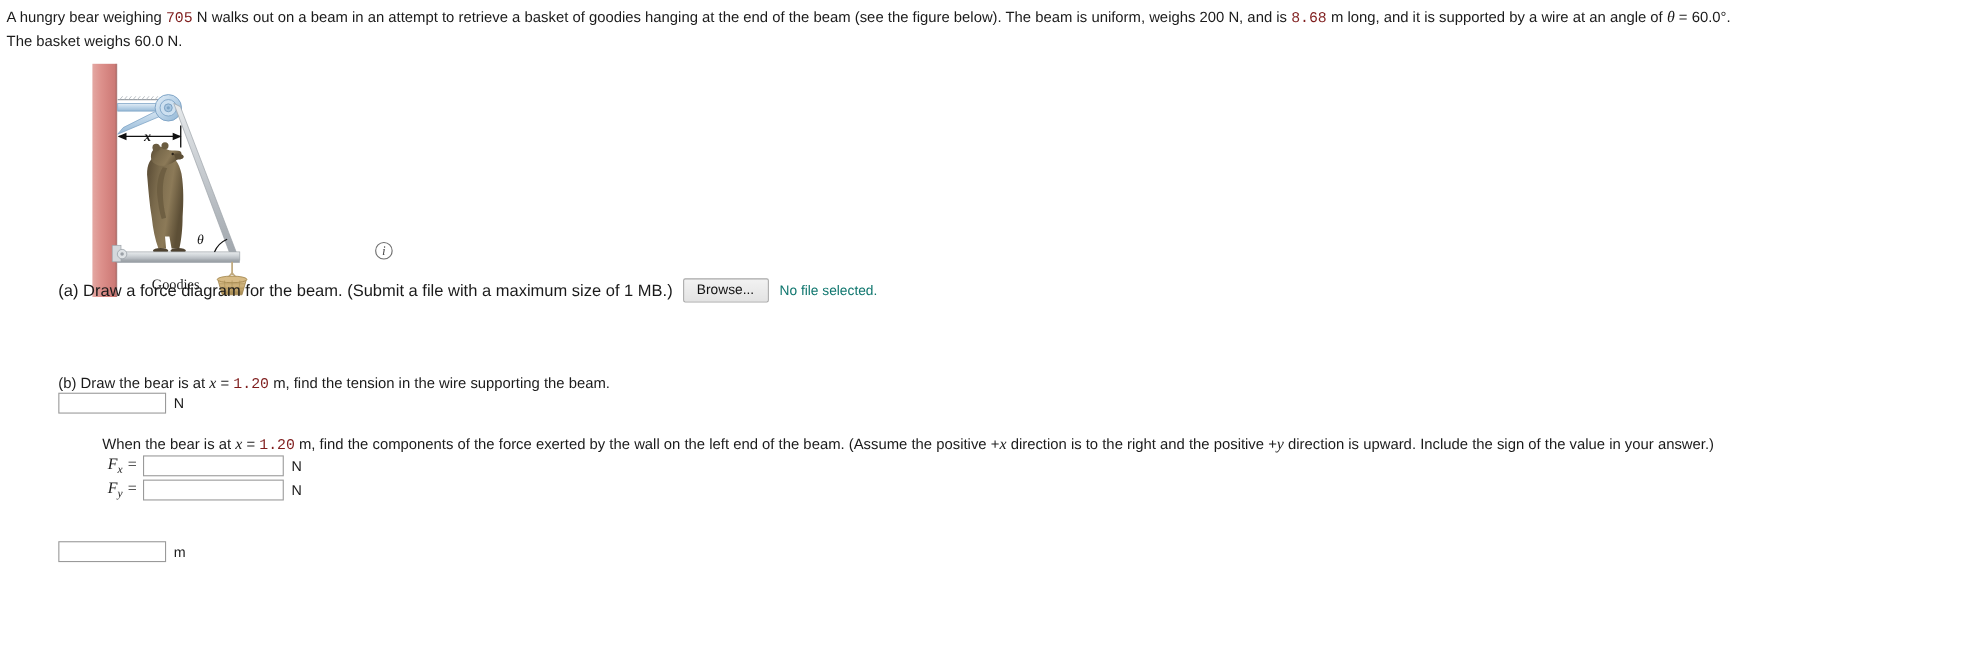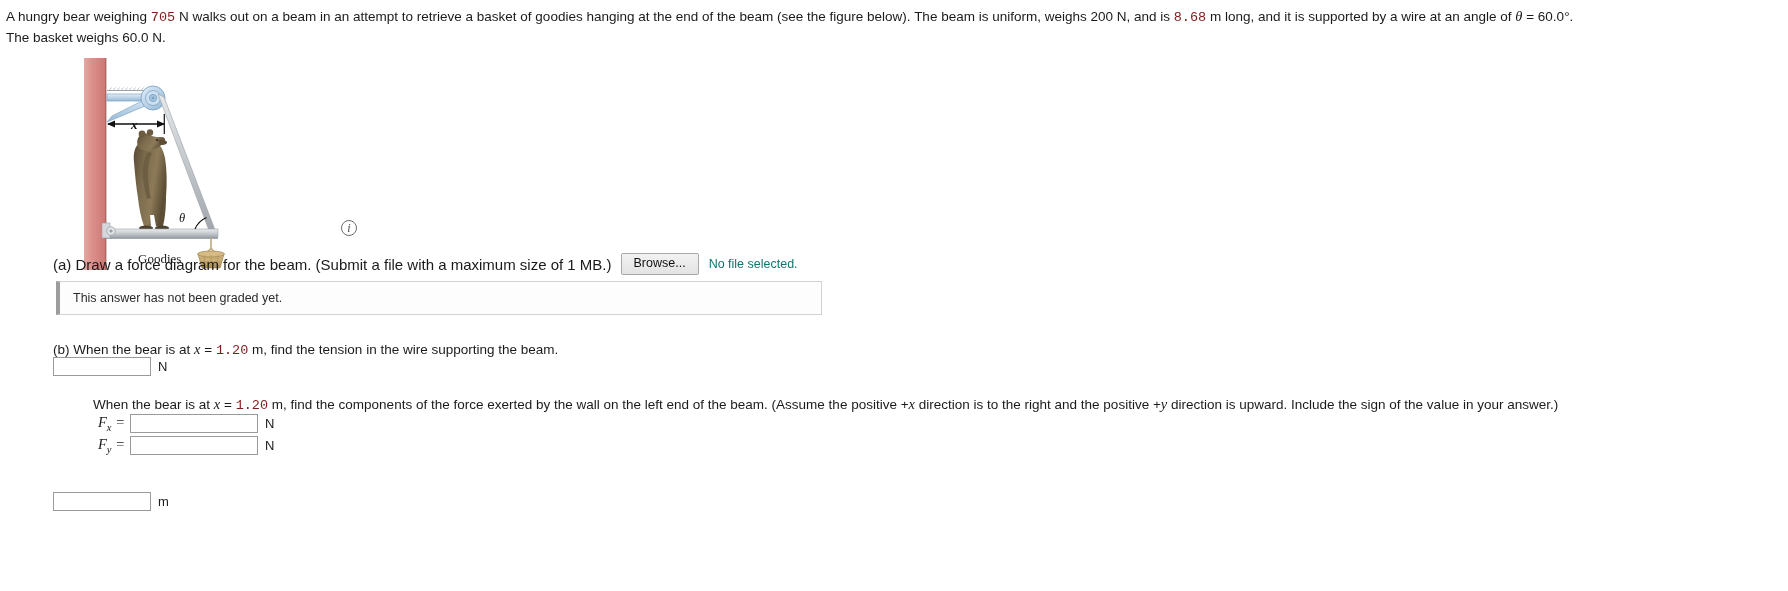--- a/index.html
+++ b/index.html
@@ -316,26 +316,23 @@
   </div>
 
   <div class="info-icon">i</div>
 
   <div class="part-a">
     <span class="q-text">(a) Draw a force diagram for the beam. (Submit a file with a maximum size of 1 MB.)</span>
     <button class="browse-btn">Browse...</button>
     <span class="nofile">No file selected.</span>
   </div>
 
-  <div class="graded-box">
-    <span>This answer has not been graded yet.</span>
-  </div>
 
   <div class="qline" style="left:53px; top:341px;">
-    <span>(b) When the bear is at </span><span class="ital">x</span><span> = </span><span class="val">1.20</span><span> m, find the tension in the wire supporting the beam.</span>
+    <span>(b) Draw the bear is at </span><span class="ital">x</span><span> = </span><span class="val">1.20</span><span> m, find the tension in the wire supporting the beam.</span>
   </div>
   <div class="ansrow" style="left:53px; top:357px;">
     <input class="txt" type="text" value="" style="">
     <span class="unit">N</span>
   </div>
 
   <div class="qline" style="left:53px; top:396px;margin-left:40px;">
     <span>When the bear is at </span><span class="ital">x</span><span> = </span><span class="val">1.20</span><span> m, find the components of the force exerted by the wall on the left end of the beam. (Assume the positive +</span><span class="ital">x</span><span> direction is to the right and the positive +</span><span class="ital">y</span><span> direction is upward. Include the sign of the value in your answer.)</span>
   </div>
 

